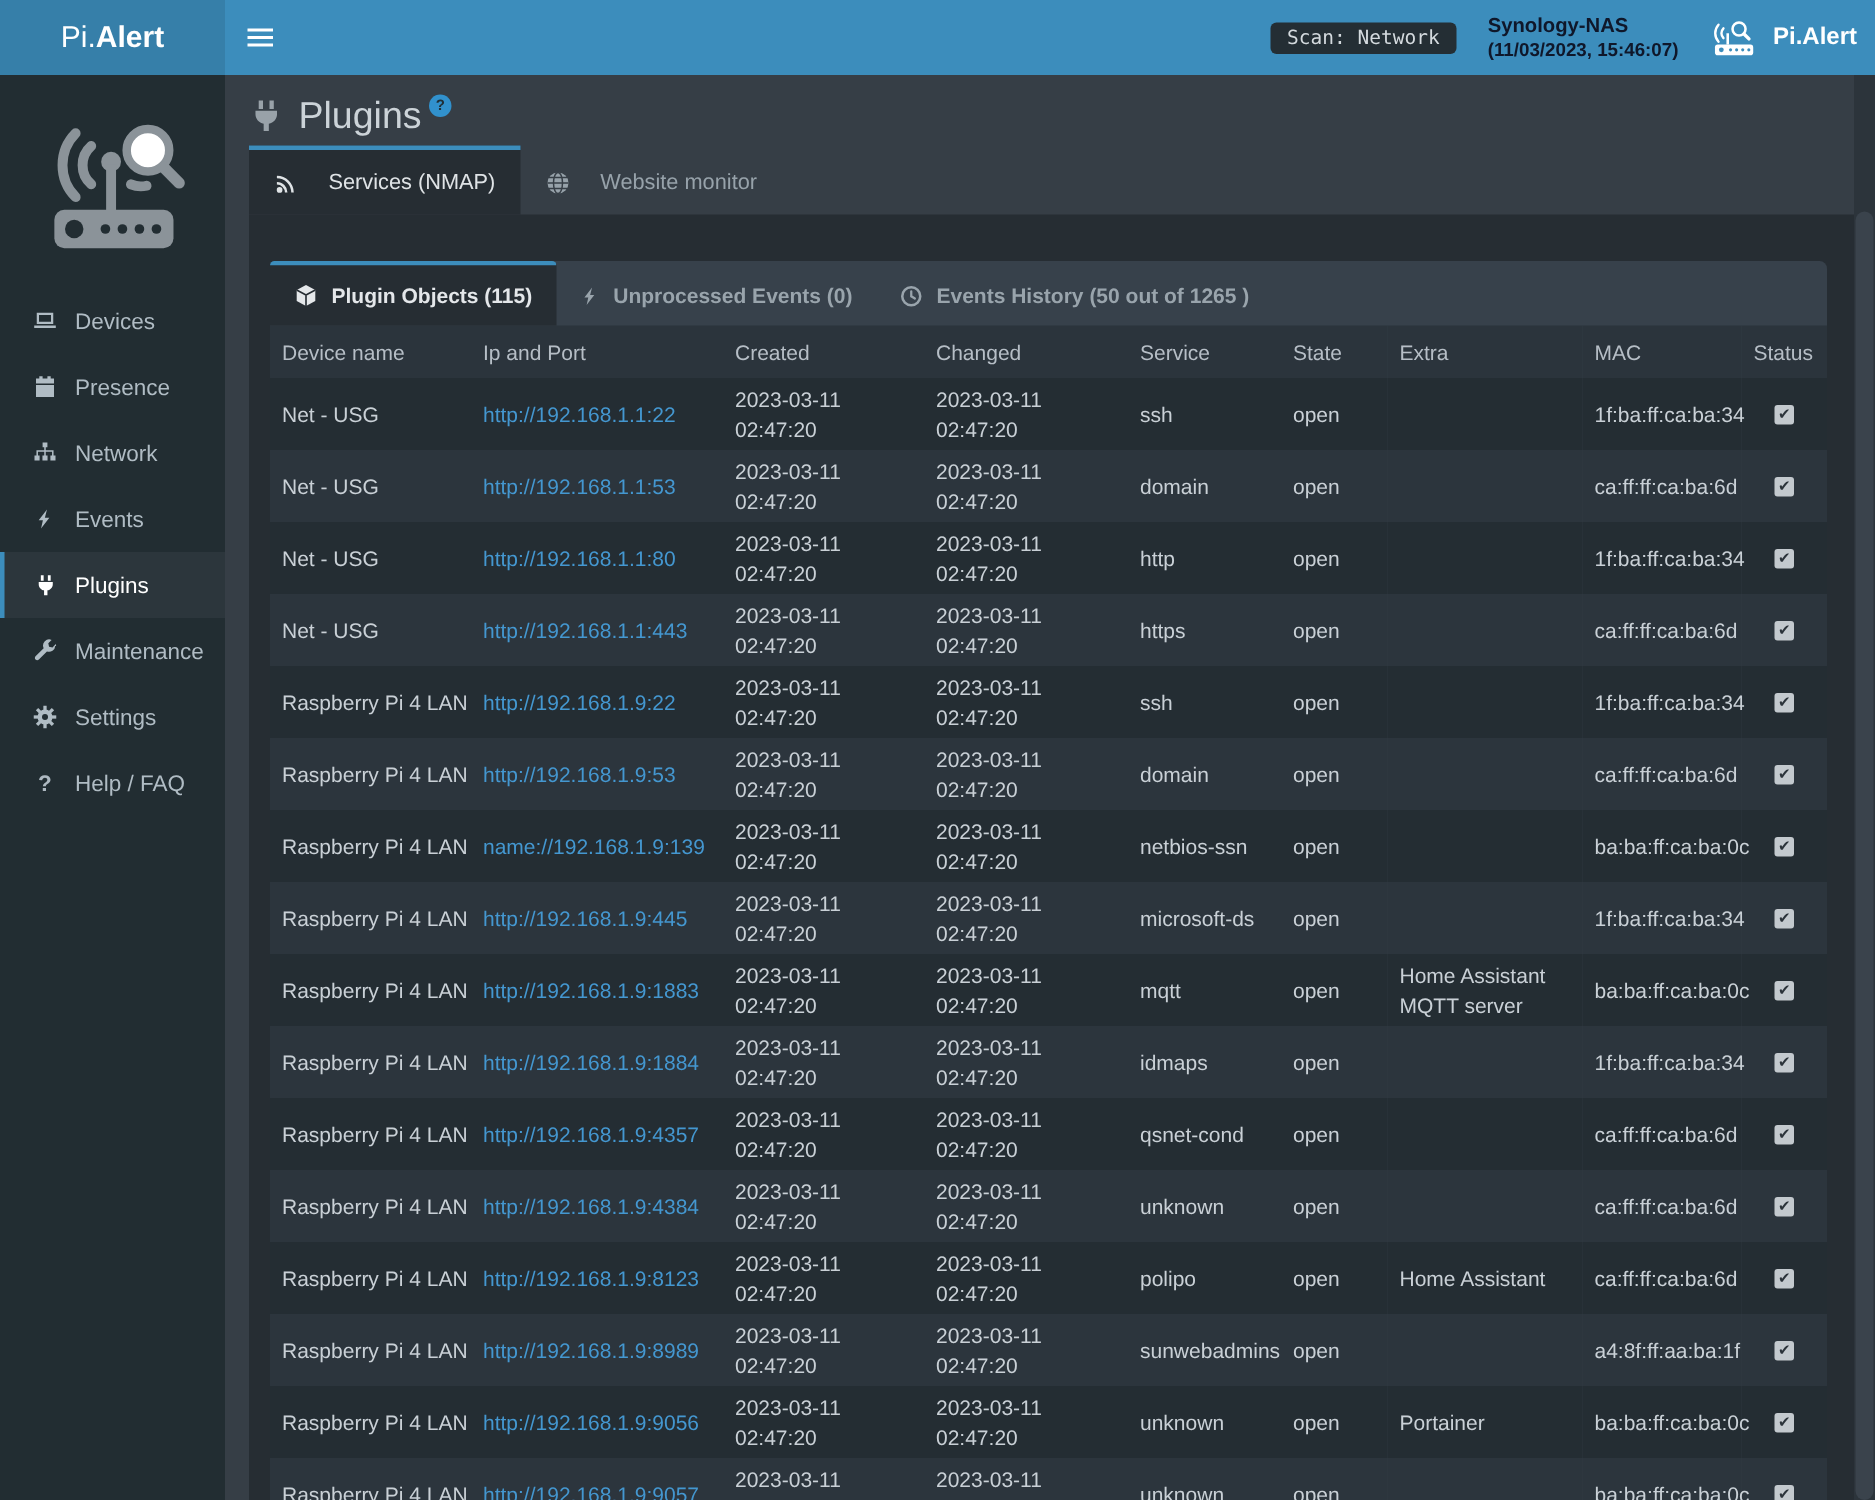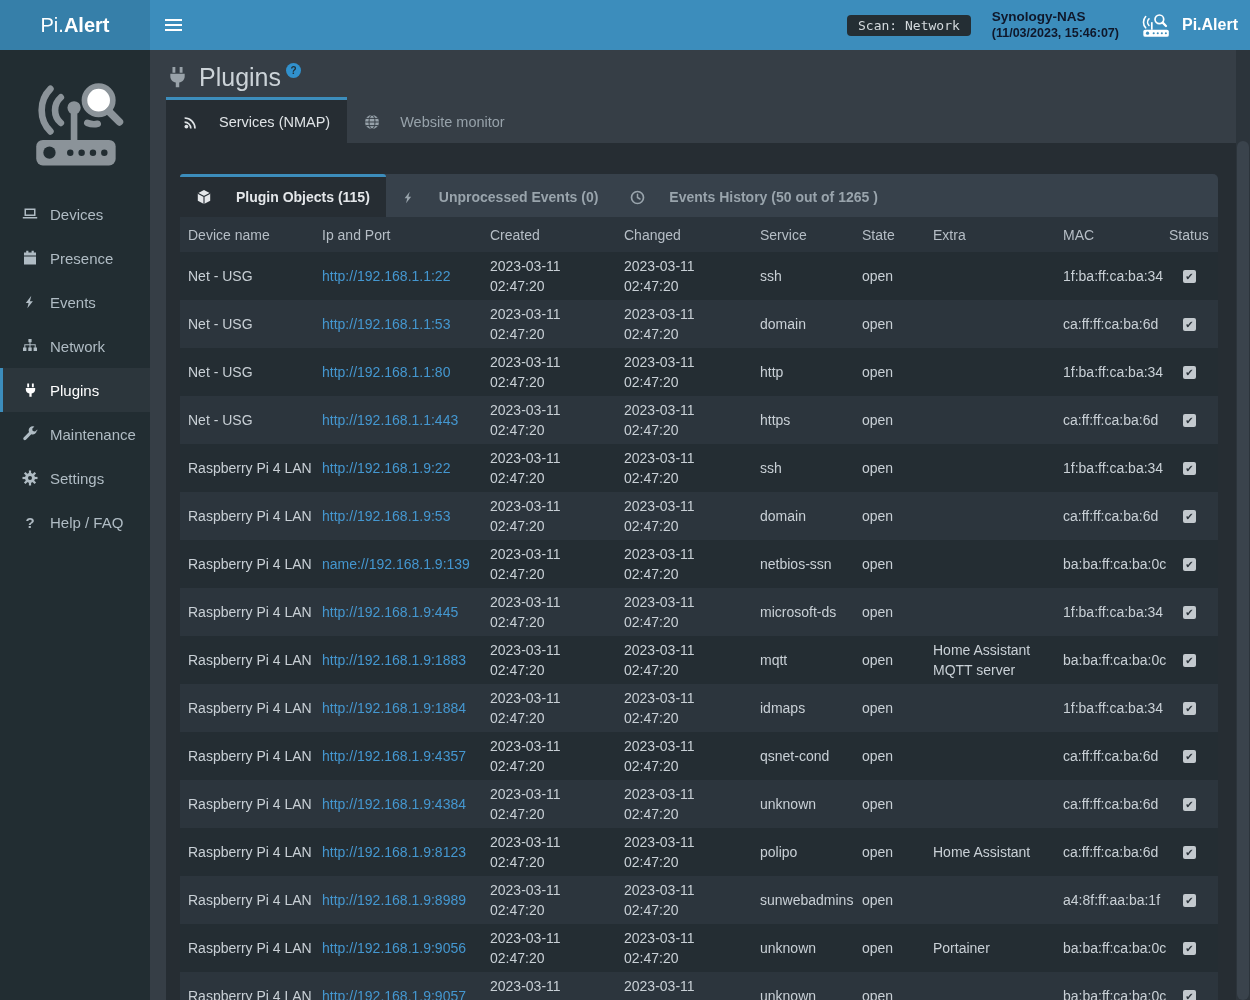--- a/index.html
+++ b/index.html
@@ -47,21 +47,21 @@
   .help-badge{width:15px;height:15px;border-radius:50%;background:#3191cd;color:#203038;
               font-size:10px;font-weight:700;display:flex;align-items:center;justify-content:center;
               align-self:flex-start;margin:6px 0 0 -5px;cursor:pointer}
   .tabs{display:flex;height:46px}
   .tab{display:flex;align-items:center;gap:20px;padding:0 17px;font-size:14.5px;color:#97a2aa;
        border-top:3px solid transparent;cursor:pointer}
   .tab.active{background:var(--box_bg);border-top-color:var(--accent);color:#dfe3e6}
   .box{background:var(--box_bg);height:857px;padding:31px 18px 0 14px}
   .panel{background:var(--panel_bg);height:100%;border-radius:5px 5px 0 0}
   .subtabs{display:flex;height:43px}
-  .subtab{display:flex;align-items:center;gap:24px;padding:0 16px;font-size:14px;font-weight:700;
+  .subtab{display:flex;align-items:center;gap:9px;padding:0 16px;font-size:14px;font-weight:700;
           color:#99a4ac;border-top:3px solid transparent;border-radius:3px 3px 0 0;cursor:pointer}
   .subtab.active{background:var(--box_bg);border-top-color:var(--accent);color:#e4e7ea}
 
   table{width:100%;border-collapse:collapse;table-layout:fixed;font-size:14px}
   th{background:var(--header_bg);height:35px;text-align:left;padding-left:8px;
      color:#b6bec6;font-size:14px;font-weight:400}
   td{padding:4px 0 4px 8px;color:#c9d0d6;line-height:20px;vertical-align:middle}
   tbody tr{height:28px}
   tbody tr:nth-child(odd) td{background:var(--row_odd)}
   tbody tr:nth-child(even) td{background:var(--row_even)}
@@ -153,33 +153,33 @@
     <div class="side-item">
       <span class="ic">
         <svg width="16" height="16" viewBox="0 0 16 16" fill="currentColor">
             <path d="M4.2.8h2.2v2.8H4.2zM9.6.8h2.2v2.8H9.6zM2 2.4h12v3.2H2zM2 6.6h12v8H2z"></path>
           </svg>
       </span>
       <span>Presence</span>
     </div>
     <div class="side-item">
       <span class="ic">
+        <svg width="16" height="16" viewBox="0 0 16 16" fill="currentColor">
+            <path d="M6.4 1h3.2v3.2H6.4zM7.5 4.2h1v2h-1zM2.3 6.2h11.4v1H2.3zM2.3 7.2h1v2.4h-1zM7.5 7.2h1v2.4h-1zM12.7 7.2h1v2.4h-1zM1 9.6h3.4V13H1zM6.3 9.6h3.4V13H6.3zM11.6 9.6H15V13h-3.4z"></path>
+          </svg>
+      </span>
+      <span>Network</span>
+    </div>
+    <div class="side-item">
+      <span class="ic">
         <svg width="14" height="16" viewBox="0 0 16 16" fill="currentColor">
             <path d="M9.5.8 3.2 9h3.2L5 15.2 11.3 7H7.9z"></path>
           </svg>
       </span>
       <span>Events</span>
-    </div>
-    <div class="side-item">
-      <span class="ic">
-        <svg width="16" height="16" viewBox="0 0 16 16" fill="currentColor">
-            <path d="M6.4 1h3.2v3.2H6.4zM7.5 4.2h1v2h-1zM2.3 6.2h11.4v1H2.3zM2.3 7.2h1v2.4h-1zM7.5 7.2h1v2.4h-1zM12.7 7.2h1v2.4h-1zM1 9.6h3.4V13H1zM6.3 9.6h3.4V13H6.3zM11.6 9.6H15V13h-3.4z"></path>
-          </svg>
-      </span>
-      <span>Network</span>
     </div>
     <div class="side-item active">
       <span class="ic">
         <svg width="15" height="16" viewBox="0 0 16 16" fill="currentColor">
             <path d="M4.5 1h2v4h-2zM9.5 1h2v4h-2zM3 5.8h10v1.6c0 2.2-1.6 4-3.8 4.4v3.4H6.8v-3.4C4.6 11.4 3 9.6 3 7.4z"></path>
           </svg>
       </span>
       <span>Plugins</span>
     </div>
     <div class="side-item">

